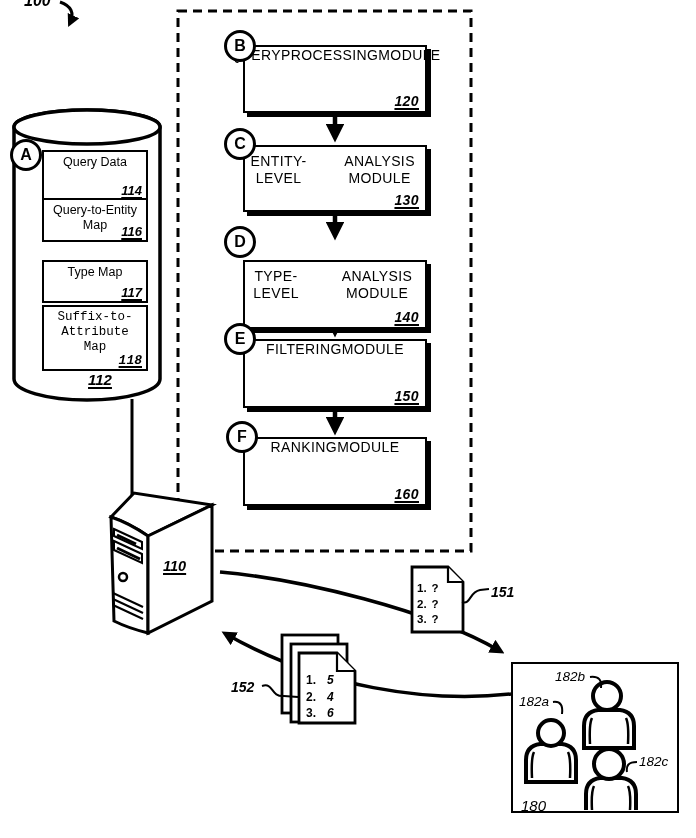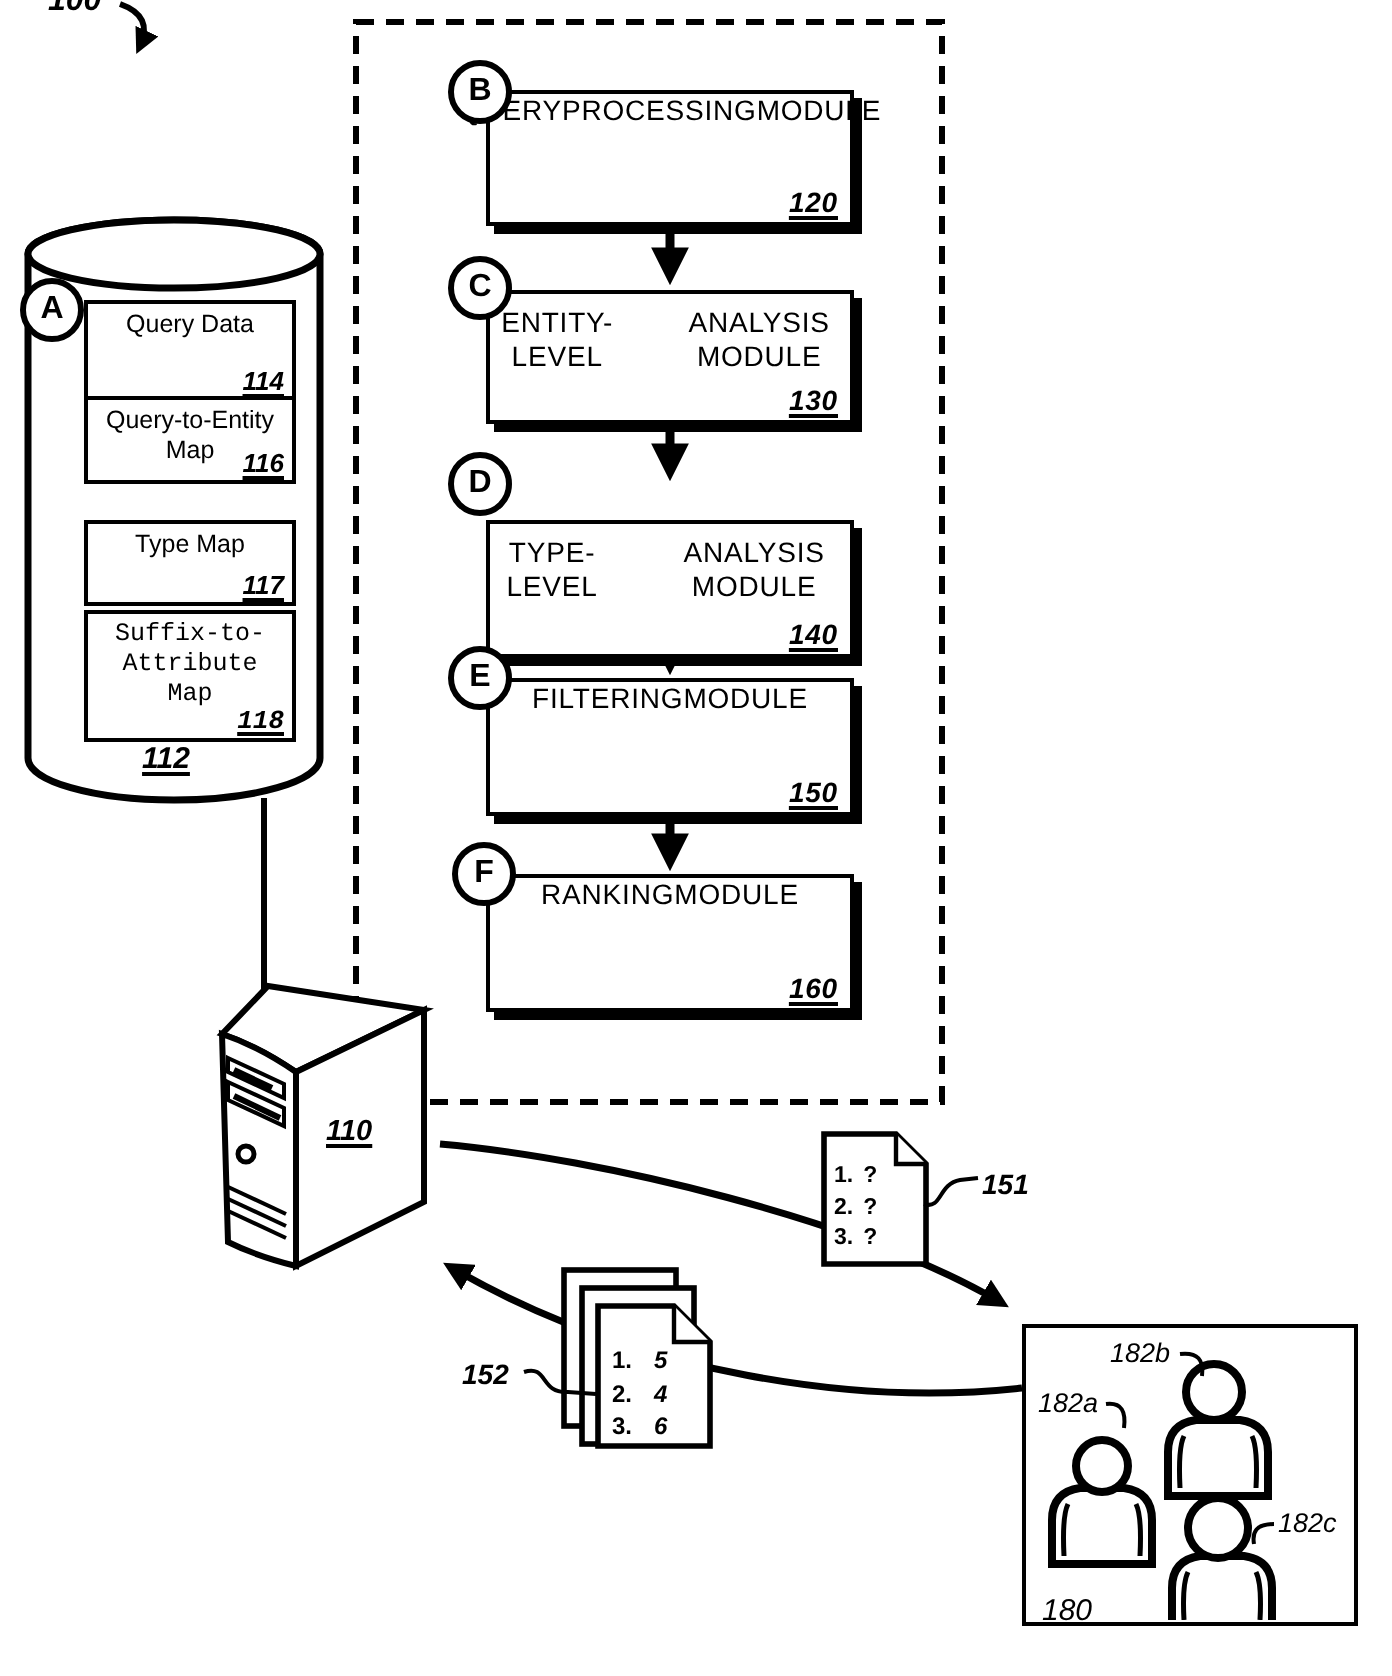--- a/index.html
+++ b/index.html
@@ -162,21 +162,21 @@
   <div class="db-item" style="top:260px;height:43px;">
     <div>Type Map</div>
     <div class="db-ref">117</div>
   </div>
   <div class="db-item" style="top:305px;height:66px;font-family:Liberation Mono, monospace;">
     <div>Suffix-to-</div>
     <div>Attribute</div>
     <div>Map</div>
     <div class="db-ref">118</div>
   </div>
-  <div class="ref-label underl" style="left:63px;top:371px;width:40px;text-align:center;font-size:15px;">112</div>
+  <div class="ref-label underl" style="left:80px;top:371px;width:40px;text-align:center;font-size:15px;">112</div>
 
   <div class="ref-label underl" style="left:163px;top:558px;font-size:14.5px;">110</div>
 
   <div class="doctext doc-q" style="left:417px;top:581px;width:44px;">
     <div class="drow">
       <span>1.</span>
         <span class="dv">?</span>
     </div>
     <div class="drow">
       <span>2.</span>

